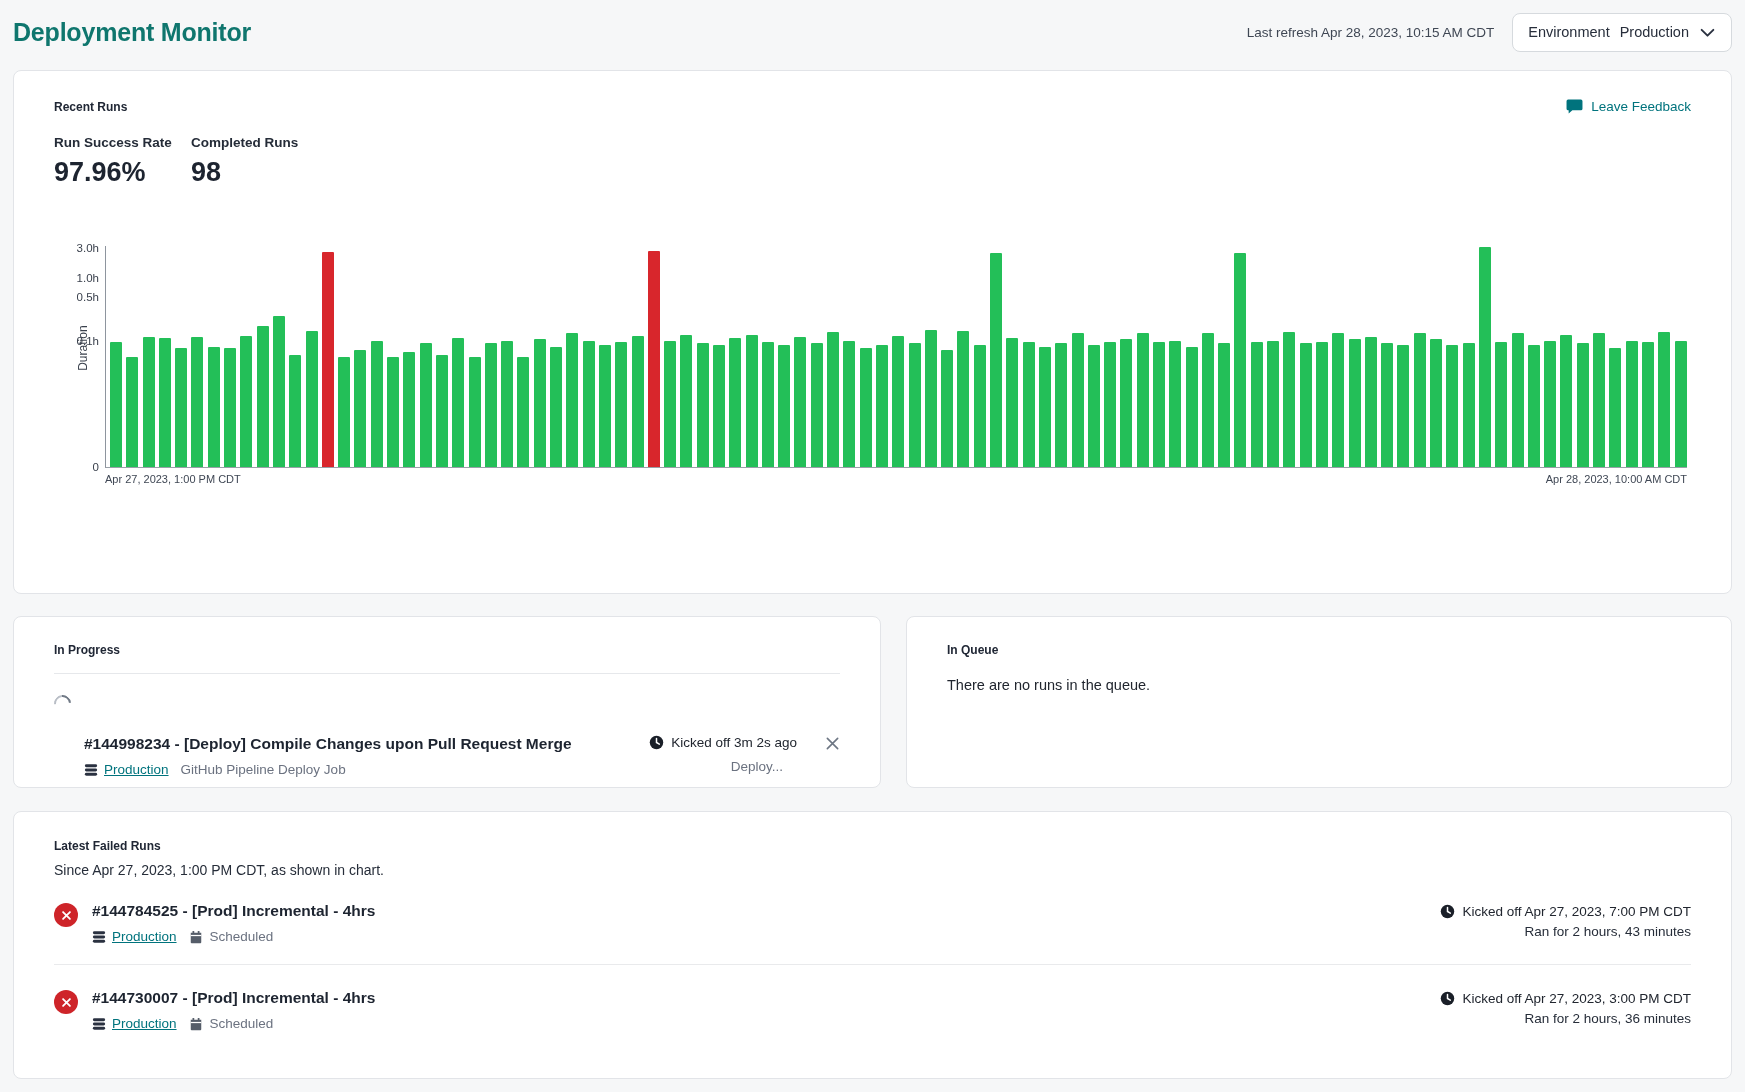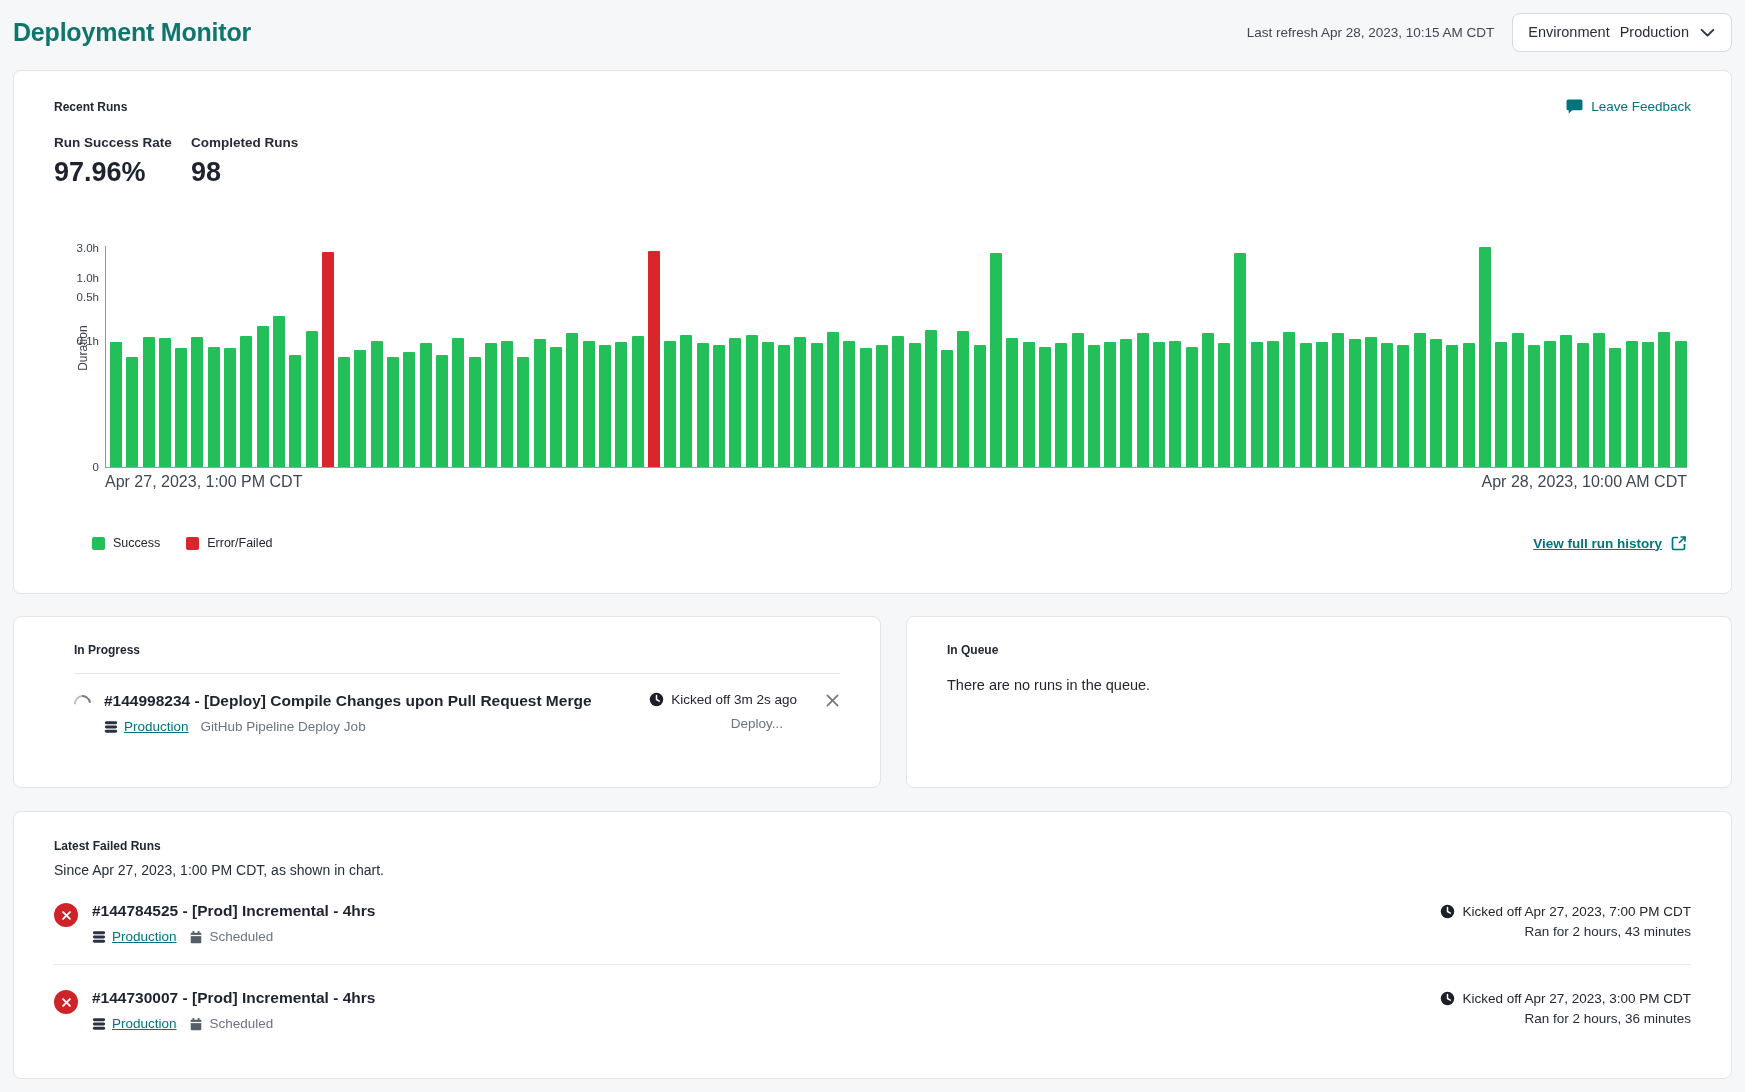--- a/index.html
+++ b/index.html
@@ -57,35 +57,35 @@
   .ylabel {
     position:absolute; left:-46px; top:50%;
     transform:rotate(-90deg) translateX(35%); transform-origin:center;
     font-size:12px; color:#3a414d;
   }
   .ytick {
     position:absolute; right:calc(100% + 7px); width:42px; text-align:right;
     font-size:11.5px; color:#3a414d; transform:translateY(50%);
   }
   .xlabels { display:flex; justify-content:space-between; margin-top:5px;
-    font-size:16px; color:#3f4754; }
+    font-size:11px; color:#3f4754; }
 
   .chart-footer { display:flex; align-items:center; margin:44px 4px 0 38px; }
   .legend { display:flex; align-items:center; gap:26px; }
   .legend-item { display:flex; align-items:center; gap:8px; font-size:12.5px; color:#21262f; }
   .swatch { width:13px; height:13px; border-radius:2px; display:inline-block; }
   .view-history {
     margin-left:auto; display:flex; align-items:center; gap:9px;
     color:#00737d; font-size:13.5px; font-weight:700; cursor:pointer;
   }
   .view-history .vh-text { text-decoration:underline; }
 
   
   .row2 { display:flex; gap:25px; margin-top:22px; }
-  .in-progress { width:868px; height:172px; padding:26px 40px 0 60px; }
+  .in-progress { width:868px; height:172px; padding:26px 40px 0 40px; }
   .in-queue { flex:1; height:172px; padding:26px 40px 0 40px; }
   .ip-divider { border-bottom:1px solid #e6e8eb; margin-top:16px; }
   .run-row { display:flex; margin-top:18px; }
   .spinner {
     width:17px; height:17px; border-radius:50%; margin-top:3px;
     border:2px solid transparent; border-top-color:#717a86; border-left-color:#b9bec6;
     transform:rotate(40deg); flex:0 0 auto;
   }
   .run-main { margin-left:13px; flex:1; }
   .run-title { font-size:15.5px; font-weight:700; color:#1d2430; }
@@ -268,52 +268,30 @@
             <div class="bar" style="height: 60.9059%; background: rgb(35, 191, 88);"></div>
             <div class="bar" style="height: 57.2072%; background: rgb(35, 191, 88);"></div>
           </div>
       </div>
       <div class="xlabels">
         <span>Apr 27, 2023, 1:00 PM CDT</span>
         <span>Apr 28, 2023, 10:00 AM CDT</span>
       </div>
     </div>
 
-    <div class="chart-footer">
-      <div class="legend">
-        <div class="legend-item">
-          <span class="swatch" style="background: rgb(35, 191, 88);"></span>
-          <span>Success</span>
-        </div>
-        <div class="legend-item">
-          <span class="swatch" style="background: rgb(216, 38, 44);"></span>
-          <span>Error/Failed</span>
-        </div>
-      </div>
-      <a class="view-history">
-        <span class="vh-text">View full run history</span>
-        <span class="icon">
-          <svg width="16" height="16" viewBox="0 0 16 16">
-              <path d="M13.5 9 v4 a1.5 1.5 0 0 1 -1.5 1.5 h-9 a1.5 1.5 0 0 1 -1.5 -1.5 v-9 A1.5 1.5 0 0 1 3 2.5 h4" fill="none" stroke="#00737d" stroke-width="1.7"></path>
-              <path d="M9.5 2 h4.5 v4.5" fill="none" stroke="#00737d" stroke-width="1.7"></path>
-              <path d="M14 2 L8 8" fill="none" stroke="#00737d" stroke-width="1.7"></path>
-            </svg>
-        </span>
-      </a>
-    </div>
   </div>
 
   <div class="row2">
     <div class="card in-progress">
       <h2>In Progress</h2>
       <div class="ip-divider"></div>
       <div class="run-row">
         <div class="spinner"></div>
         <div class="run-main">
-          <div style="display:flex; align-items:flex-start;">
+          <div style="display:flex; align-items:flex-start;margin-top:43px;">
             <div class="run-title">#144998234 - [Deploy] Compile Changes upon Pull Request Merge</div>
             <div class="run-right" style="margin-left:auto;">
               <div class="kicked">
                 <span class="icon">
                   <svg width="15" height="15" viewBox="0 0 16 16">
                       <circle cx="8" cy="8" r="7.2" fill="#1a1f28"></circle>
                       <path d="M8 3.8 V8 l3 1.8" fill="none" stroke="#ffffff" stroke-width="1.6" stroke-linecap="round"></path>
                     </svg>
                 </span>
                 <span>Kicked off 3m 2s ago</span>

